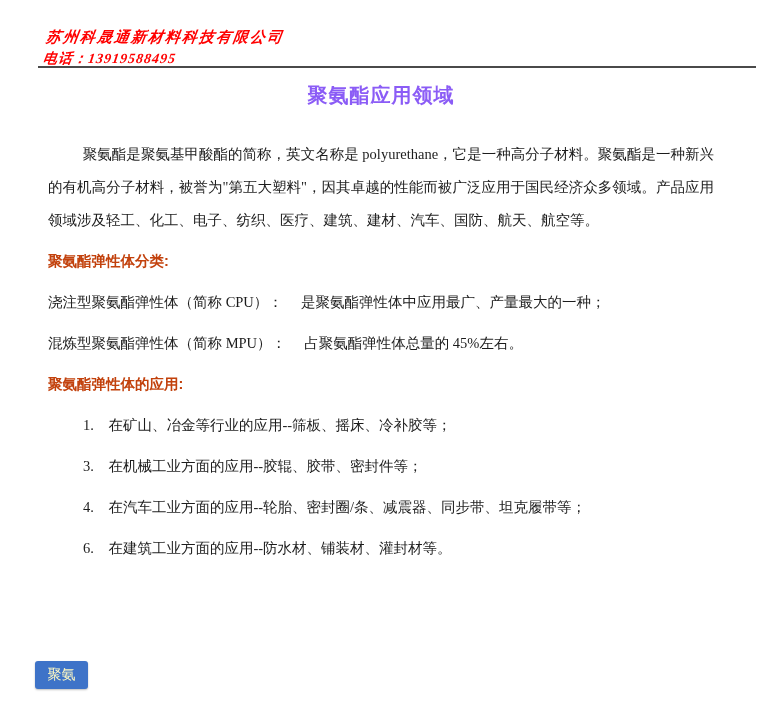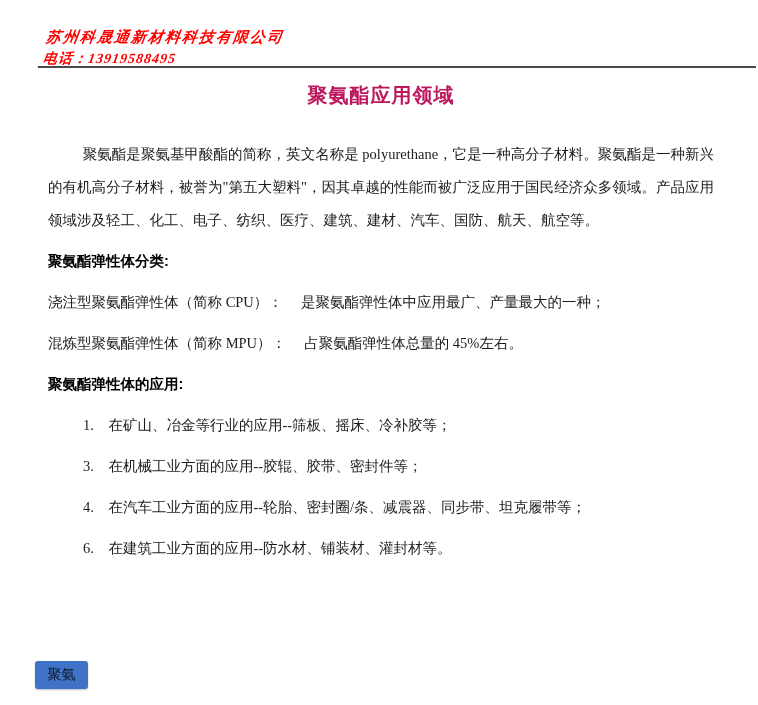--- a/index.html
+++ b/index.html
@@ -16,37 +16,37 @@
     font-style:italic;transform:skewX(-8deg);transform-origin:left bottom;
   }
   .letterhead .company{font-size:15px;font-weight:bold;letter-spacing:2px;line-height:19px;}
   .letterhead .phone{font-size:14px;font-weight:bold;letter-spacing:1px;margin-top:3px;line-height:17px;}
 
   .rule{position:absolute;left:38px;top:66px;width:718px;border-top:2px solid #4a4a4a;}
 
   
   .doc{position:absolute;left:40px;right:36px;top:84px;}
   .doc-title{
-    margin:0;text-align:center;font-size:20px;line-height:22px;font-weight:bold;color:#be185d;
+    margin:0;text-align:center;font-size:20px;line-height:22px;font-weight:bold;color:#8b5cf6;
     font-family:"Liberation Sans","DejaVu Sans",sans-serif;letter-spacing:1px;
   }
   .content{margin-top:32px;font-size:14.5px;line-height:33px;color:#1c1c1c;}
   .content p{margin:8px;}
   .intro{text-align:justify;text-indent:2.4em;}
   .h{
-    font-weight:bold;color:#000000;margin-top:6px !important;
+    font-weight:bold;color:#c2410c;margin-top:6px !important;
     font-family:"Liberation Sans","DejaVu Sans",sans-serif;font-size:14.5px;
   }
   .class-item{text-align:left;}
   .app-item{text-align:justify;text-indent:35px;}
 
   
   .popup{
     position:absolute;left:35px;top:661px;width:53px;height:28px;
-    background:#3e73c8;color:#0f172a;border-radius:3px;
+    background:#3e73c8;color:#fef9c3;border-radius:3px;
     display:flex;align-items:center;justify-content:center;
     font-size:14px;font-family:"Liberation Sans","DejaVu Sans",sans-serif;
     box-shadow:0 1px 2px rgba(0,0,0,.25);cursor:pointer;
   }
 </style>
 </head>
 <body>
 
 <div class="page">
 

